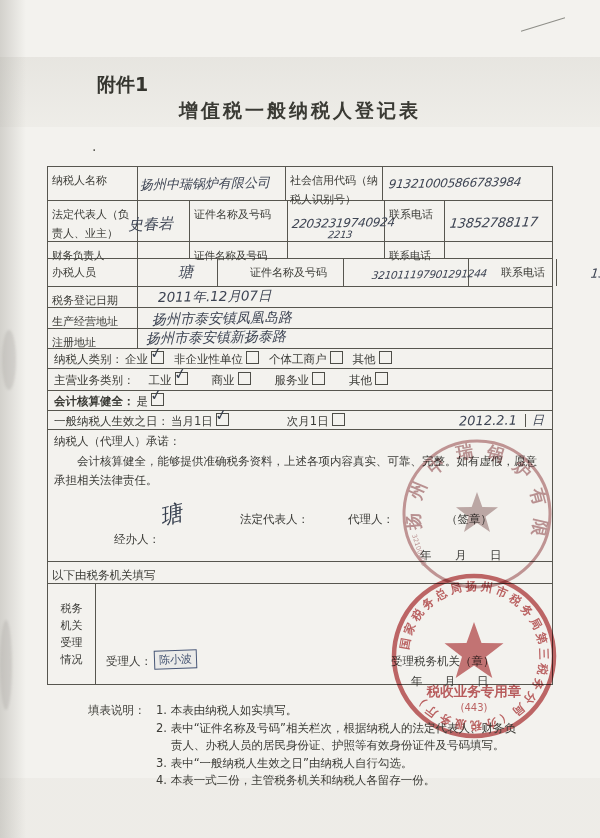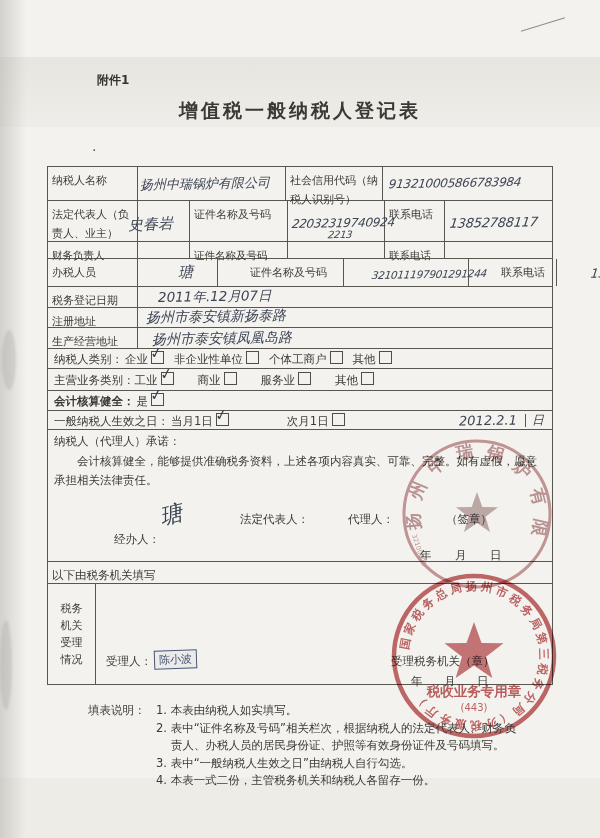--- a/index.html
+++ b/index.html
@@ -8,21 +8,21 @@
     font-family:"DejaVu Sans","Liberation Sans",sans-serif;color:#3c3c38;
     background-color:#f3f2ee;
     background-image:
       linear-gradient(90deg, rgba(178,176,170,.5), rgba(243,242,238,0) 26px),
       linear-gradient(rgba(221,219,213,.55), rgba(229,227,221,.35)),
       linear-gradient(rgba(234,232,227,.6), rgba(234,232,227,.6));
     background-size:100% 100%, 100% 70px, 100% 60px;
     background-position:0 0, 0 57px, 0 778px;
     background-repeat:no-repeat;
   }
-  .attachment{position:absolute;left:97px;top:72px;font-size:12px;font-weight:bold;color:#35352f;}
+  .attachment{position:absolute;left:97px;top:72px;font-size:19px;font-weight:bold;color:#35352f;}
   .title{position:absolute;left:0;top:98px;width:100%;text-align:center;font-size:19px;font-weight:bold;letter-spacing:3px;color:#3a3a34;}
   .dot{position:absolute;left:92px;top:142px;font-size:14px;color:#55554f;}
   .artifact-line{position:absolute;left:520px;top:24px;width:46px;height:0;border-top:1.6px solid #8e8e88;transform:rotate(-17deg);}
   .smudge{position:absolute;background:rgba(150,148,142,.25);border-radius:50%;filter:blur(1px);}
 
   
   .tbl{position:absolute;left:47px;top:166px;width:506px;border:1px solid #57564f;box-sizing:border-box;display:flex;flex-direction:column;}
   .row{display:flex;border-bottom:1px solid #57564f;box-sizing:border-box;position:relative;}
   .row:last-child{border-bottom:none;}
   .cell{border-right:1px solid #57564f;box-sizing:border-box;padding:2px 4px;position:relative;overflow:visible;}
@@ -129,47 +129,47 @@
         </div>
     </div>
 
     <div class="row" style="height:21px;">
       <div class="cell" style="width:90px;flex:none;"><span class="lbl">税务登记日期</span></div>
       <div class="cell" style="flex:1;">
           <span class="hand hand-line" style="position:absolute;left:20px;top:1px;">2011年.12月07日</span>
         </div>
     </div>
 
+    <div class="row" style="height:21px;">
+      <div class="cell" style="width:90px;flex:none;"><span class="lbl">生产经营地址</span></div>
+      <div class="cell" style="flex:1;">
+          <span class="hand hand-line" style="position:absolute;left:14px;top:2px;font-size:14px;">扬州市泰安镇凤凰岛路</span>
+        </div>
+    </div>
+
     <div class="row" style="height:20px;">
       <div class="cell" style="width:90px;flex:none;"><span class="lbl">注册地址</span></div>
       <div class="cell" style="flex:1;">
           <span class="hand hand-line" style="position:absolute;left:8px;top:0px;font-size:14px;">扬州市泰安镇新扬泰路</span>
-        </div>
-    </div>
-
-    <div class="row" style="height:21px;">
-      <div class="cell" style="width:90px;flex:none;"><span class="lbl">生产经营地址</span></div>
-      <div class="cell" style="flex:1;">
-          <span class="hand hand-line" style="position:absolute;left:14px;top:2px;font-size:14px;">扬州市泰安镇凤凰岛路</span>
         </div>
     </div>
 
     <div class="row" style="height:20px;">
       <div class="inlinebar">
         <span class="opt lbl" style="margin-right:2px;">纳税人类别：</span>
         <span class="opt"><span>企业</span><span class="chk on"><span class="tick">✓</span></span></span>
         <span class="opt"><span>非企业性单位</span><span class="chk"></span></span>
         <span class="opt"><span>个体工商户</span><span class="chk"></span></span>
         <span class="opt"><span>其他</span><span class="chk"></span></span>
       </div>
     </div>
 
     <div class="row" style="height:22px;">
       <div class="inlinebar">
-        <span class="opt lbl" style="margin-right:0;font-family:Liberation Serif, serif;">主营业务类别：</span>
+        <span class="opt lbl" style="margin-right:14px;font-family:Liberation Serif, serif;">主营业务类别：</span>
         <span class="opt" style="margin-right:22px;"><span>工业</span><span class="chk on"><span class="tick">✓</span></span></span>
         <span class="opt" style="margin-right:22px;"><span>商业</span><span class="chk"></span></span>
         <span class="opt" style="margin-right:22px;"><span>服务业</span><span class="chk"></span></span>
         <span class="opt"><span>其他</span><span class="chk"></span></span>
       </div>
     </div>
 
     <div class="row" style="height:20px;">
       <div class="inlinebar">
         <span class="opt lbl" style="margin-right:2px;font-weight:bold;">会计核算健全：</span>

